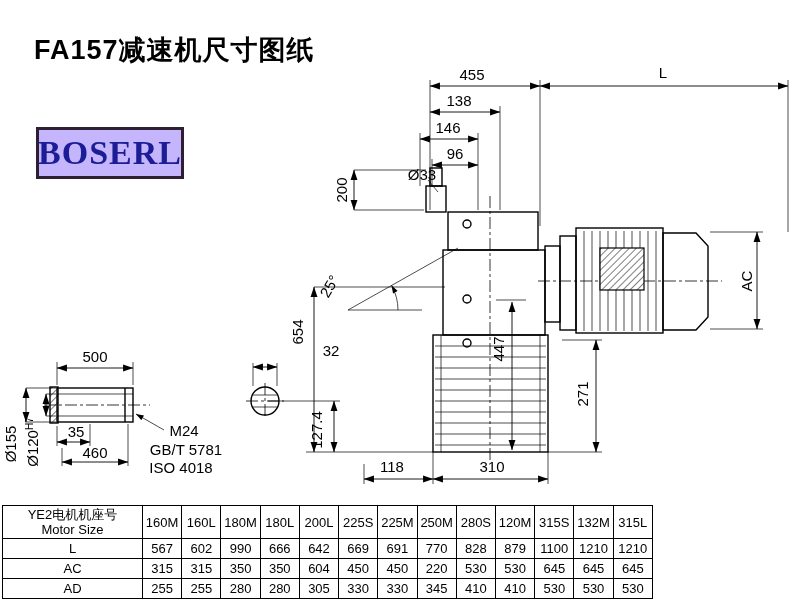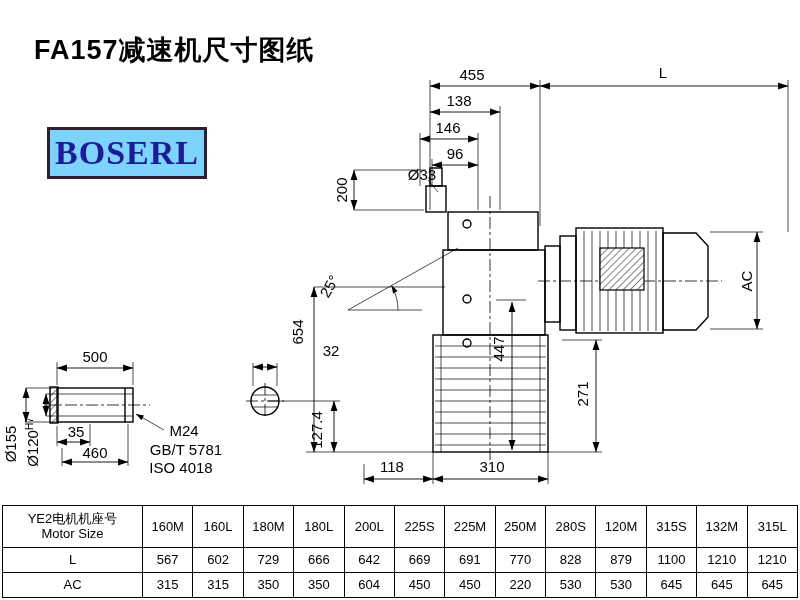--- a/index.html
+++ b/index.html
@@ -1,27 +1,27 @@
 <!DOCTYPE html>
 <html><head>
 <meta charset="utf-8">
 <style>
   * { margin:0; padding:0; box-sizing:border-box; }
   html,body { width:800px; height:600px; background:#ffffff; font-family:"Liberation Sans",sans-serif; }
   .page { position:relative; width:800px; height:600px; background:#fff; overflow:hidden; }
   .title { position:absolute; left:34px; top:12px; font-size:27px; font-weight:bold; color:#000; letter-spacing:1px;margin-top:20px; }
-  .logo-box { position:absolute; left:47px; top:127px; width:160px; height:52px; border:3px solid #2e1f33;
-              display:flex; align-items:center; justify-content:center; background:#7dd3fc; }
+  .logo-box { position:absolute; left:36px; top:127px; width:148px; height:52px; border:3px solid #2e1f33;
+              display:flex; align-items:center; justify-content:center; background:#c4b5fd; }
   .logo-text { font-family:"Liberation Serif",serif; font-size:34px; font-weight:bold; color:#1c1c96; letter-spacing:1px; }
   svg.drawing { position:absolute; left:0; top:0; }
   svg .out  { stroke:#000; stroke-width:1.4; fill:none; }
   svg .thin { stroke:#000; stroke-width:0.7; fill:none; }
   svg .dim  { stroke:#000; stroke-width:0.9; fill:none; }
   svg .cl   { stroke:#000; stroke-width:0.8; fill:none; stroke-dasharray:12 3 3 3; }
-  table.spec { position:absolute; left:2px; top:505px; width:796px; height:93px; border-collapse:collapse;
+  table.spec { position:absolute; left:2px; top:505px; width:651px; height:93px; border-collapse:collapse;
                table-layout:fixed; font-size:13px; color:#000; background:#fff; }
   table.spec th, table.spec td { border:1px solid #000; text-align:center; vertical-align:middle;
                font-weight:normal; padding:0; overflow:hidden; white-space:nowrap; }
   tr.r-head { height:33px; }
   tr.r-data { height:20px; }
   .hdr-cn, .hdr-en { font-size:13px; line-height:15px; }
 </style>
 </head>
 <body>
 
@@ -241,21 +241,21 @@
       <th>280S</th>
       <th>120M</th>
       <th>315S</th>
       <th>132M</th>
       <th>315L</th>
     </tr>
     <tr class="r-data">
       <th>L</th>
       <td>567</td>
       <td>602</td>
-      <td>729</td>
+      <td>990</td>
       <td>666</td>
       <td>642</td>
       <td>669</td>
       <td>691</td>
       <td>770</td>
       <td>828</td>
       <td>879</td>
       <td>1100</td>
       <td>1210</td>
       <td>1210</td>
@@ -269,16 +269,32 @@
       <td>604</td>
       <td>450</td>
       <td>450</td>
       <td>220</td>
       <td>530</td>
       <td>530</td>
       <td>645</td>
       <td>645</td>
       <td>645</td>
     </tr>
+    <tr class="r-data">
+      <th>AD</th>
+      <td>255</td>
+      <td>255</td>
+      <td>280</td>
+      <td>280</td>
+      <td>305</td>
+      <td>330</td>
+      <td>330</td>
+      <td>345</td>
+      <td>410</td>
+      <td>410</td>
+      <td>530</td>
+      <td>530</td>
+      <td>530</td>
+    </tr>
   </tbody>
     </table>
 
 </div>
 
 </body></html>

